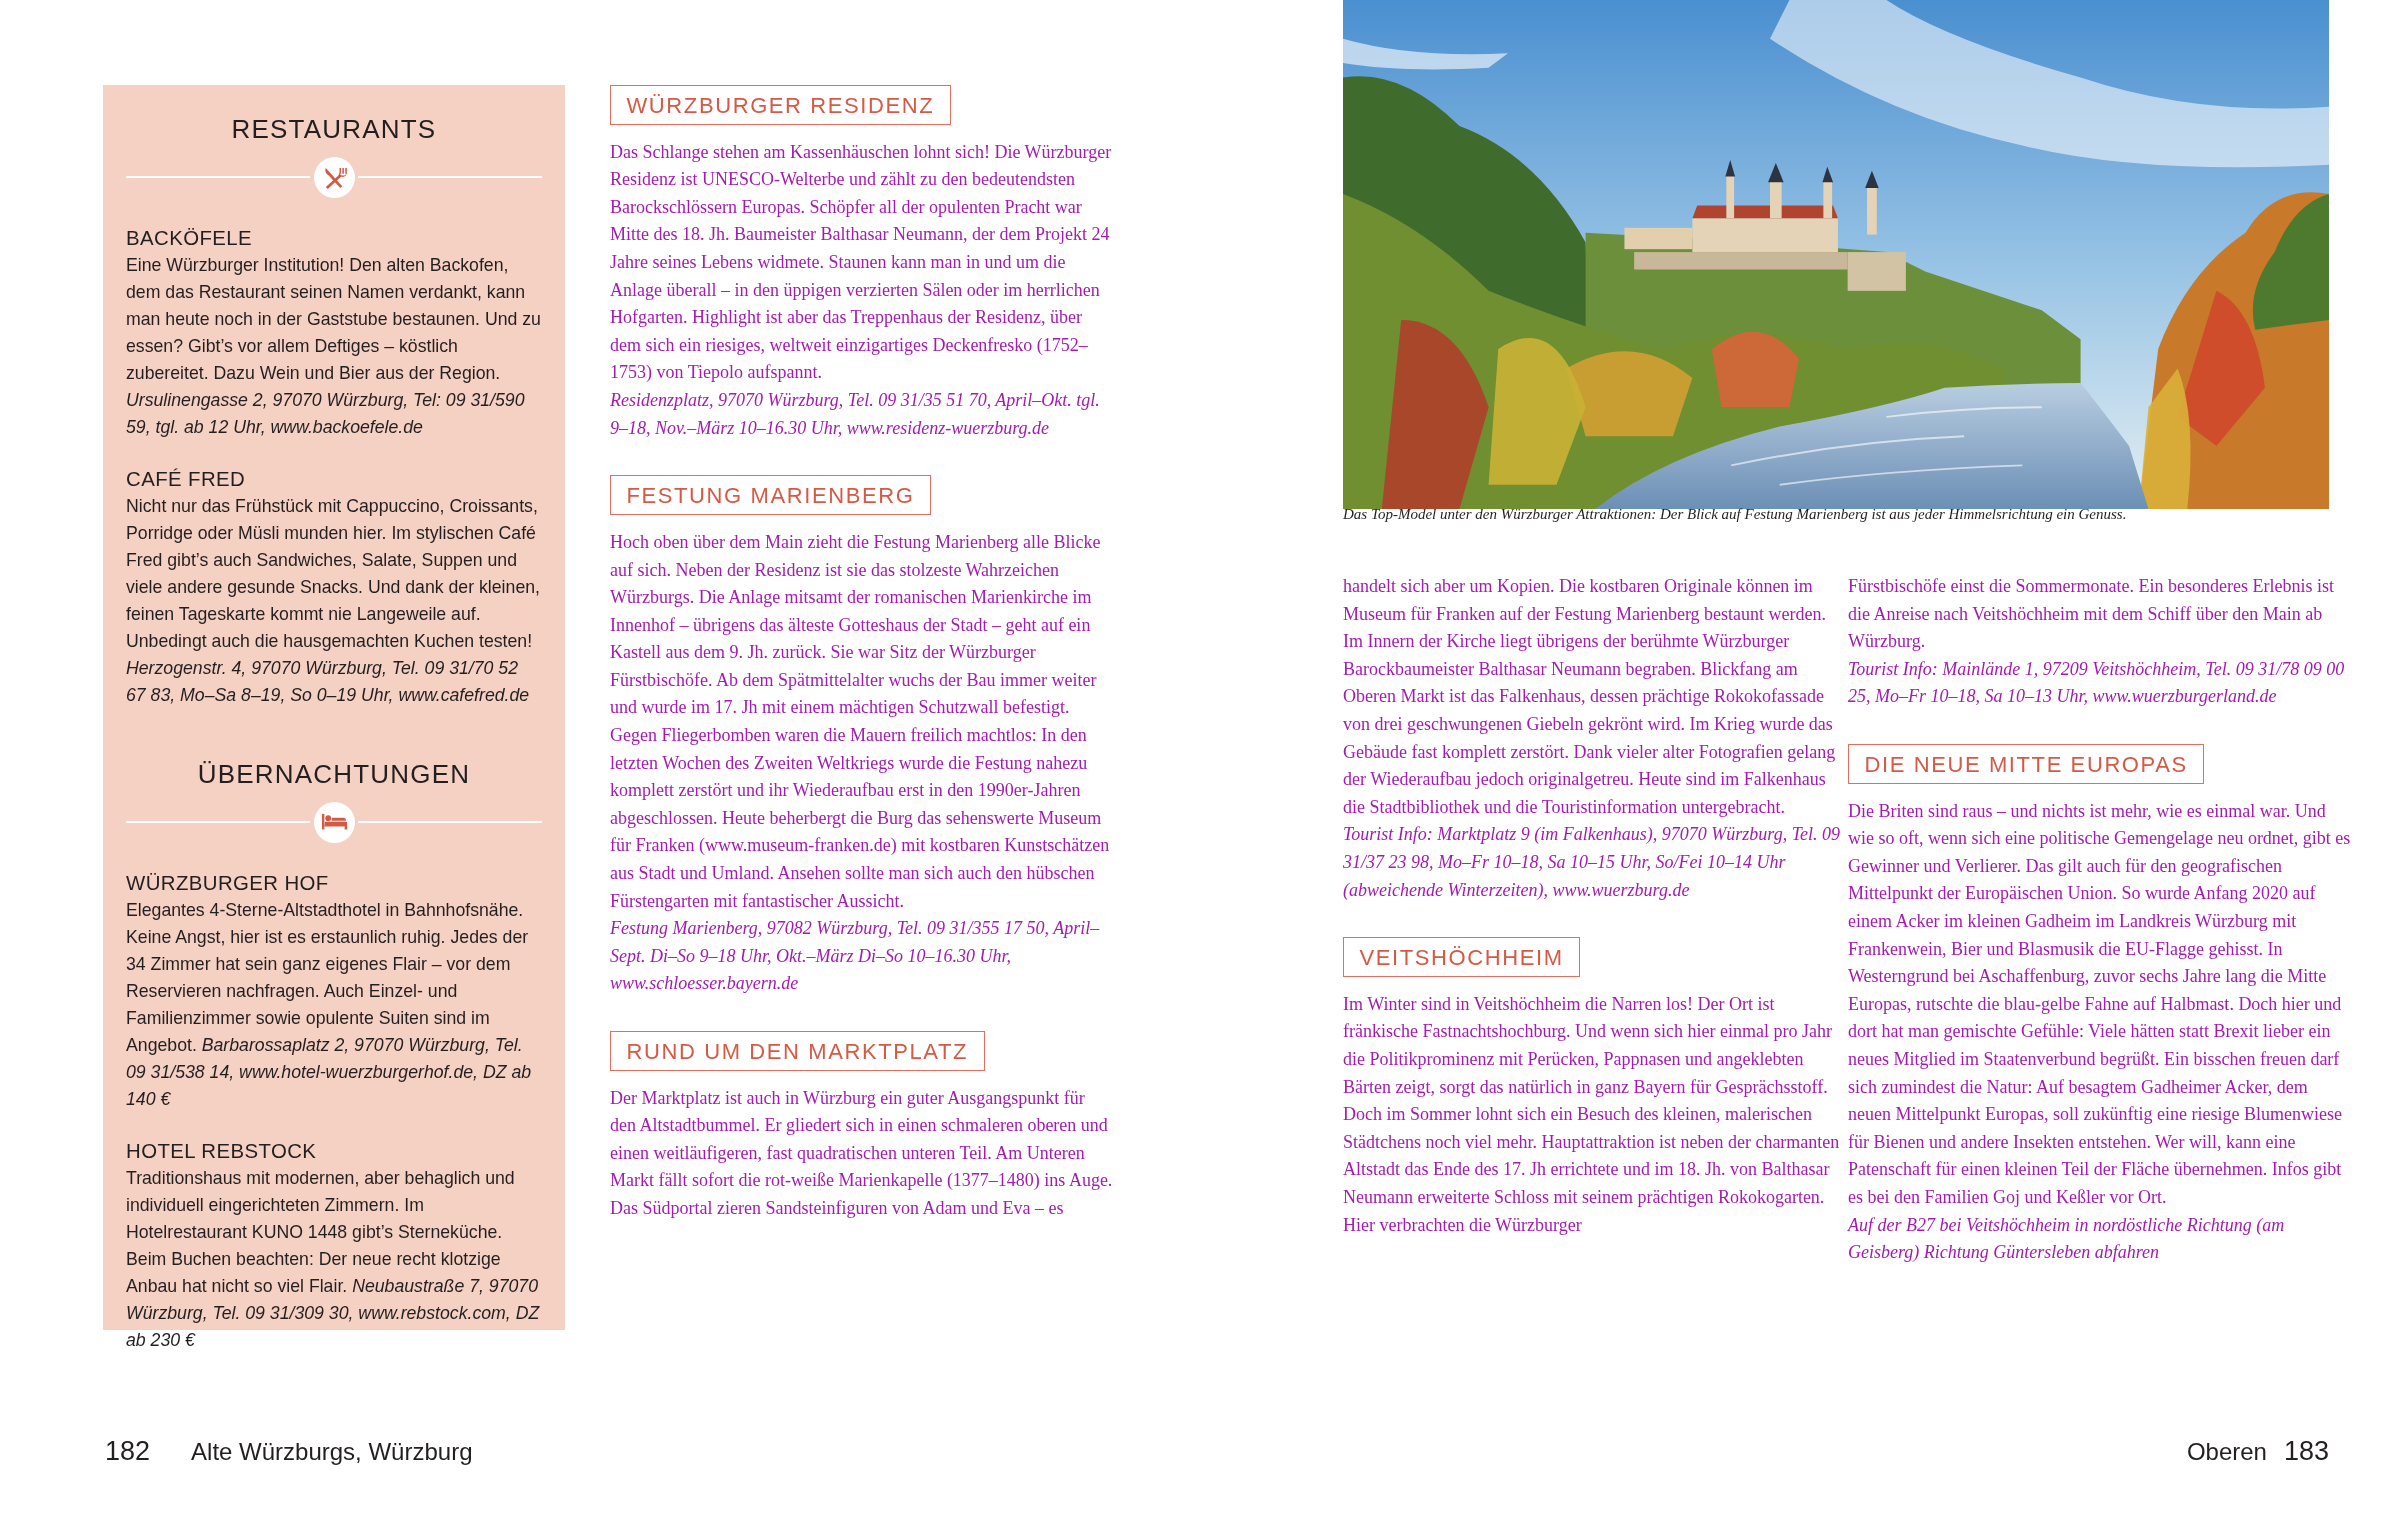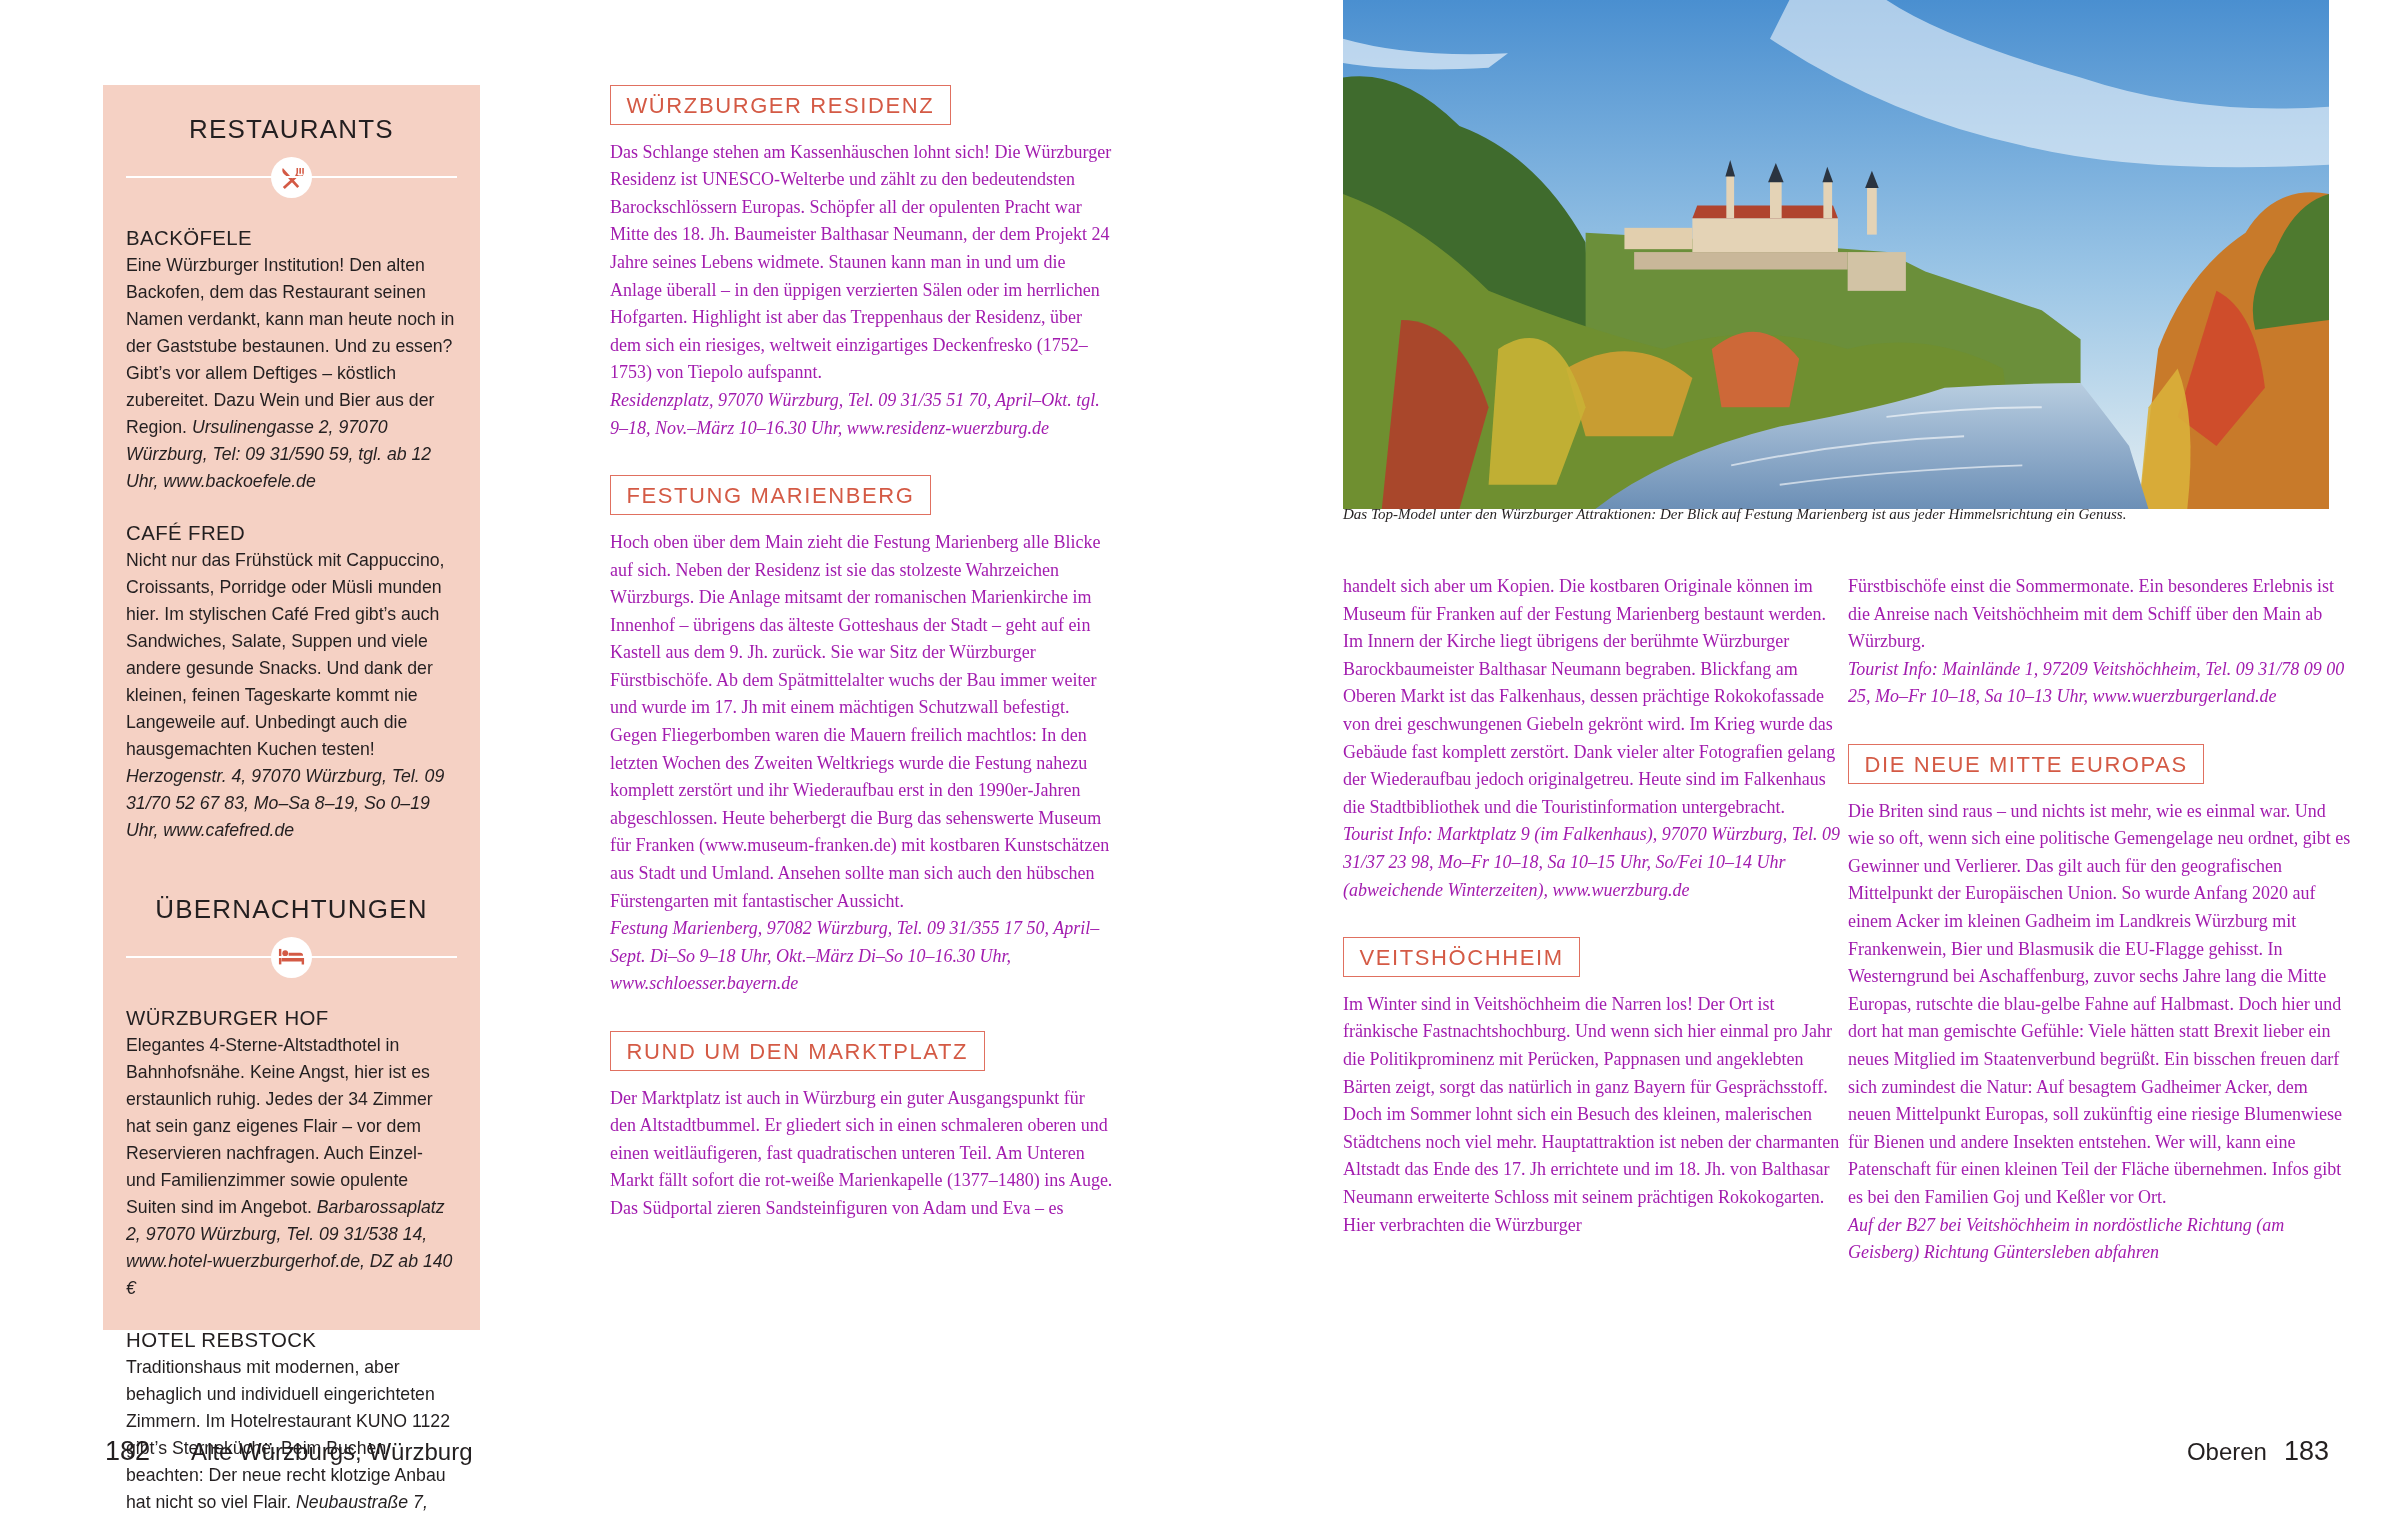--- a/index.html
+++ b/index.html
@@ -4,21 +4,21 @@
 <style>
   * { box-sizing: border-box; margin: 0; padding: 0; }
   html, body { width: 2407px; height: 1518px; background: #ffffff; overflow: hidden; }
   body { position: relative; color: #231f20; }
 
   .sans { font-family: "Liberation Sans", "DejaVu Sans", sans-serif; }
   .serif { font-family: "Liberation Serif", "DejaVu Serif", serif; }
 
   
   .infobox {
-    position: absolute; left: 103px; top: 85px; width: 377px; height: 1245px;
+    position: absolute; left: 103px; top: 85px; width: 462px; height: 1245px;
     background: #f5d1c4;
     padding: 25px 23px 0 23px;
   }
   .infobox .sec-title {
     text-align: center; font-size: 26px; letter-spacing: 1.2px;
     color: #231f20; font-weight: normal; line-height: 1.2;
     margin-top: 3.9px;
   }
   .divider-row { position: relative; height: 45px; margin: 9.7px 0 25px 0; }
   .divider-row .line { position: absolute; top: 21.3px; height: 1.9px; background: #ffffff; }
@@ -101,21 +101,21 @@
     </div>
     <div class="line r"></div>
   </div>
 
   <div class="entry">
     <div class="entry-title">WÜRZBURGER HOF</div>
     <p class="entry-text"><span>Elegantes 4-Sterne-Altstadthotel in Bahnhofsnähe. Keine Angst, hier ist es erstaunlich ruhig. Jedes der 34 Zimmer hat sein ganz eigenes Flair – vor dem Reservieren nachfragen. Auch Einzel- und Familienzimmer sowie opulente Suiten sind im Angebot.</span> <i>Barbarossaplatz 2, 97070 Würzburg, Tel. 09 31/538 14, www.hotel-wuerzburgerhof.de, DZ ab 140 €</i></p>
   </div>
   <div class="entry">
     <div class="entry-title">HOTEL REBSTOCK</div>
-    <p class="entry-text"><span>Traditionshaus mit modernen, aber behaglich und individuell eingerichteten Zimmern. Im Hotelrestaurant KUNO 1122 gibt’s Sterneküche. Beim Buchen beachten: Der neue recht klotzige Anbau hat nicht so viel Flair.</span> <i>Neubaustraße 7, 97070 Würzburg, Tel. 09 31/309 30, www.rebstock.com, DZ ab 230 €</i></p>
+    <p class="entry-text"><span>Traditionshaus mit modernen, aber behaglich und individuell eingerichteten Zimmern. Im Hotelrestaurant KUNO 1448 gibt’s Sterneküche. Beim Buchen beachten: Der neue recht klotzige Anbau hat nicht so viel Flair.</span> <i>Neubaustraße 7, 97070 Würzburg, Tel. 09 31/309 30, www.rebstock.com, DZ ab 230 €</i></p>
   </div>
 </div>
 
 <div class="col col-2">
   <div class="article">
     <div class="heading-box sans">WÜRZBURGER RESIDENZ</div>
     <p class="body-text serif"><span>Das Schlange stehen am Kassenhäuschen lohnt sich! Die Würzburger Residenz ist UNESCO-Welterbe und zählt zu den bedeutendsten Barockschlössern Europas. Schöpfer all der opulenten Pracht war Mitte des 18. Jh. Baumeister Balthasar Neumann, der dem Projekt 24 Jahre seines Lebens widmete. Staunen kann man in und um die Anlage überall – in den üppigen verzierten Sälen oder im herrlichen Hofgarten. Highlight ist aber das Treppenhaus der Residenz, über dem sich ein riesiges, weltweit einzigartiges Deckenfresko (1752–1753) von Tiepolo aufspannt.</span><span class="it">Residenzplatz, 97070 Würzburg, Tel. 09 31/35 51 70, April–Okt. tgl. 9–18, Nov.–März 10–16.30 Uhr, www.residenz-wuerzburg.de</span></p>
   </div>
   <div class="article">
     <div class="heading-box sans">FESTUNG MARIENBERG</div>

